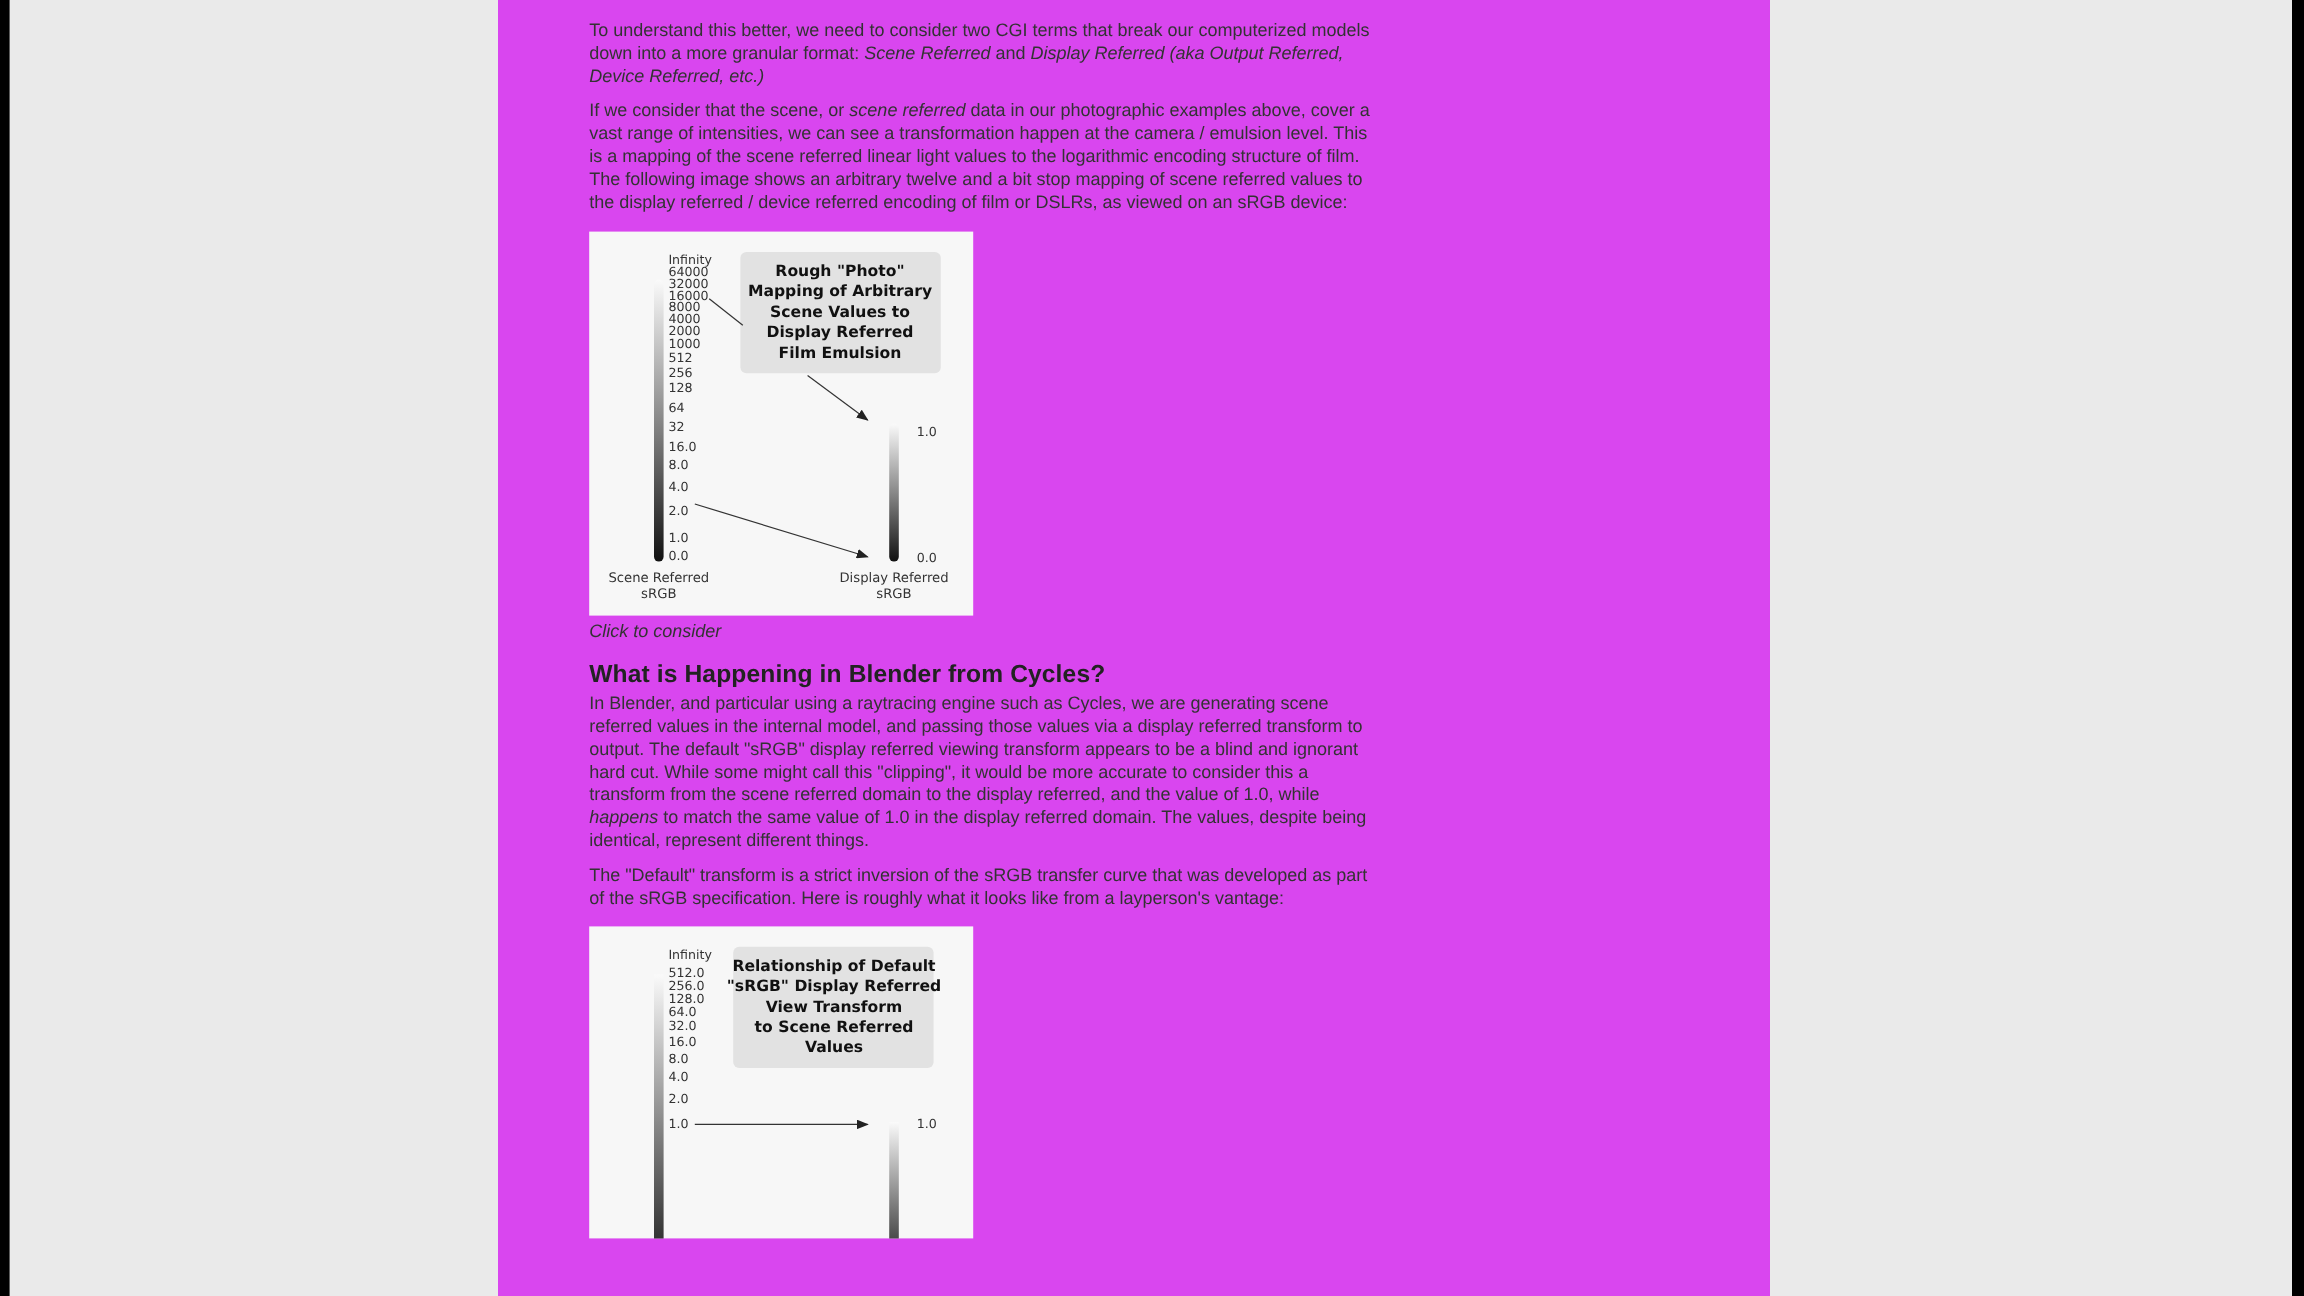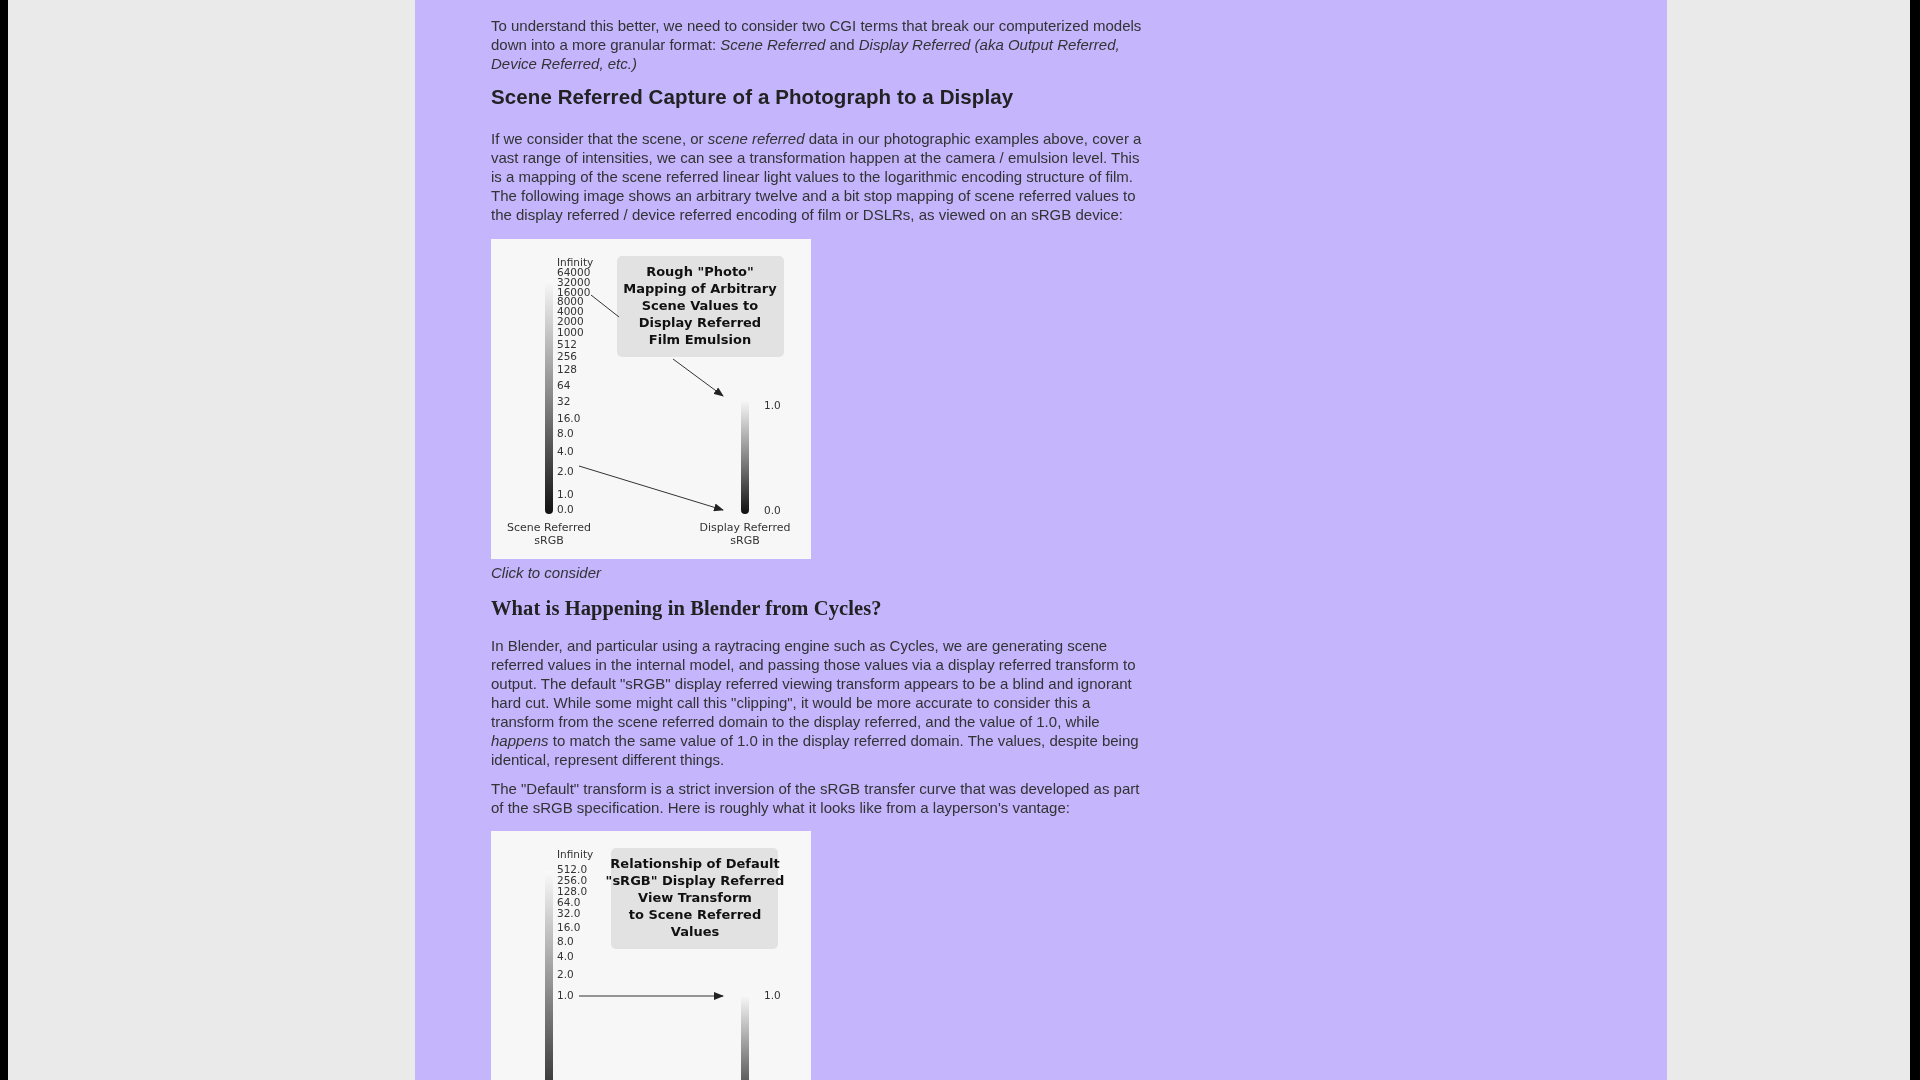--- a/index.html
+++ b/index.html
@@ -5,35 +5,35 @@
   html, body { margin:0; padding:0; }
   body {
     width:1920px; height:1080px; overflow:hidden; position:relative;
     background:#eaeaea;
     font-family:"Liberation Sans", sans-serif;
   }
   .edge { position:absolute; top:0; width:8px; height:1080px; background:#000; }
   .edge.left { left:0; }
   .edge.right { right:0; width:10px; }
   .page {
-    position:absolute; left:415px; top:0; width:1252px; height:1080px;
-    background:#c4b5fd;
+    position:absolute; left:415px; top:0; width:1060px; height:1080px;
+    background:#d946ef;
   }
   .content {
     position:absolute; left:76px; top:16px; width:662px;
     color:#333; font-size:15px; line-height:19px;
   }
   .content p { margin:0 0 10px 0; }
   .content em { font-style:italic; }
   h2 {
     margin:0; color:#222; font-size:20.5px; font-weight:bold; line-height:24px;
     letter-spacing:0.1px;
   }
   .h-scene { margin-top:12px; margin-bottom:20px; }
-  .h-blender { margin-top:14px; margin-bottom:16px;font-family:Liberation Serif, serif; }
+  .h-blender { margin-top:14px; margin-bottom:3px; }
   .figure {
     width:320px; height:320px; background:#f7f7f7; position:relative;
     margin:15px 0 4px 0; cursor:pointer;
   }
   .figure svg { position:absolute; left:0; top:0; }
   .fig-label { font-family:"DejaVu Sans", sans-serif; fill:#333; }
   .fig-title { font-family:"DejaVu Sans", sans-serif; font-weight:bold; fill:#111; }
   .caption { font-style:italic; margin:0 0 0 0; }
   .figure2 { height:260px; margin-top:14px; }
 </style>
@@ -41,21 +41,20 @@
 <body>
 
 <div class="edge left"></div>
 <div class="edge right"></div>
 
 <div class="page">
   <div class="content">
 
     <p><span>To understand this better, we need to consider two CGI terms that break our computerized models down into a more granular format: </span><em>Scene Referred</em><span> and </span><em>Display Referred (aka Output Referred, Device Referred, etc.)</em></p>
 
-    <h2 class="h-scene">Scene Referred Capture of a Photograph to a Display</h2>
 
     <p><span>If we consider that the scene, or </span><em>scene referred</em><span> data in our photographic examples above, cover a vast range of intensities, we can see a transformation happen at the camera / emulsion level. This is a mapping of the scene referred linear light values to the logarithmic encoding structure of film. The following image shows an arbitrary twelve and a bit stop mapping of scene referred values to the display referred / device referred encoding of film or DSLRs, as viewed on an sRGB device:</span></p>
 
     <div class="figure">
       <svg id="fig1" width="320" height="320">
         <defs>
           <linearGradient id="g1" x1="0" y1="0" x2="0" y2="1">
             <stop offset="0" stop-color="#fafafa"></stop>
             <stop offset="0.5" stop-color="#888"></stop>
             <stop offset="1" stop-color="#111"></stop>

